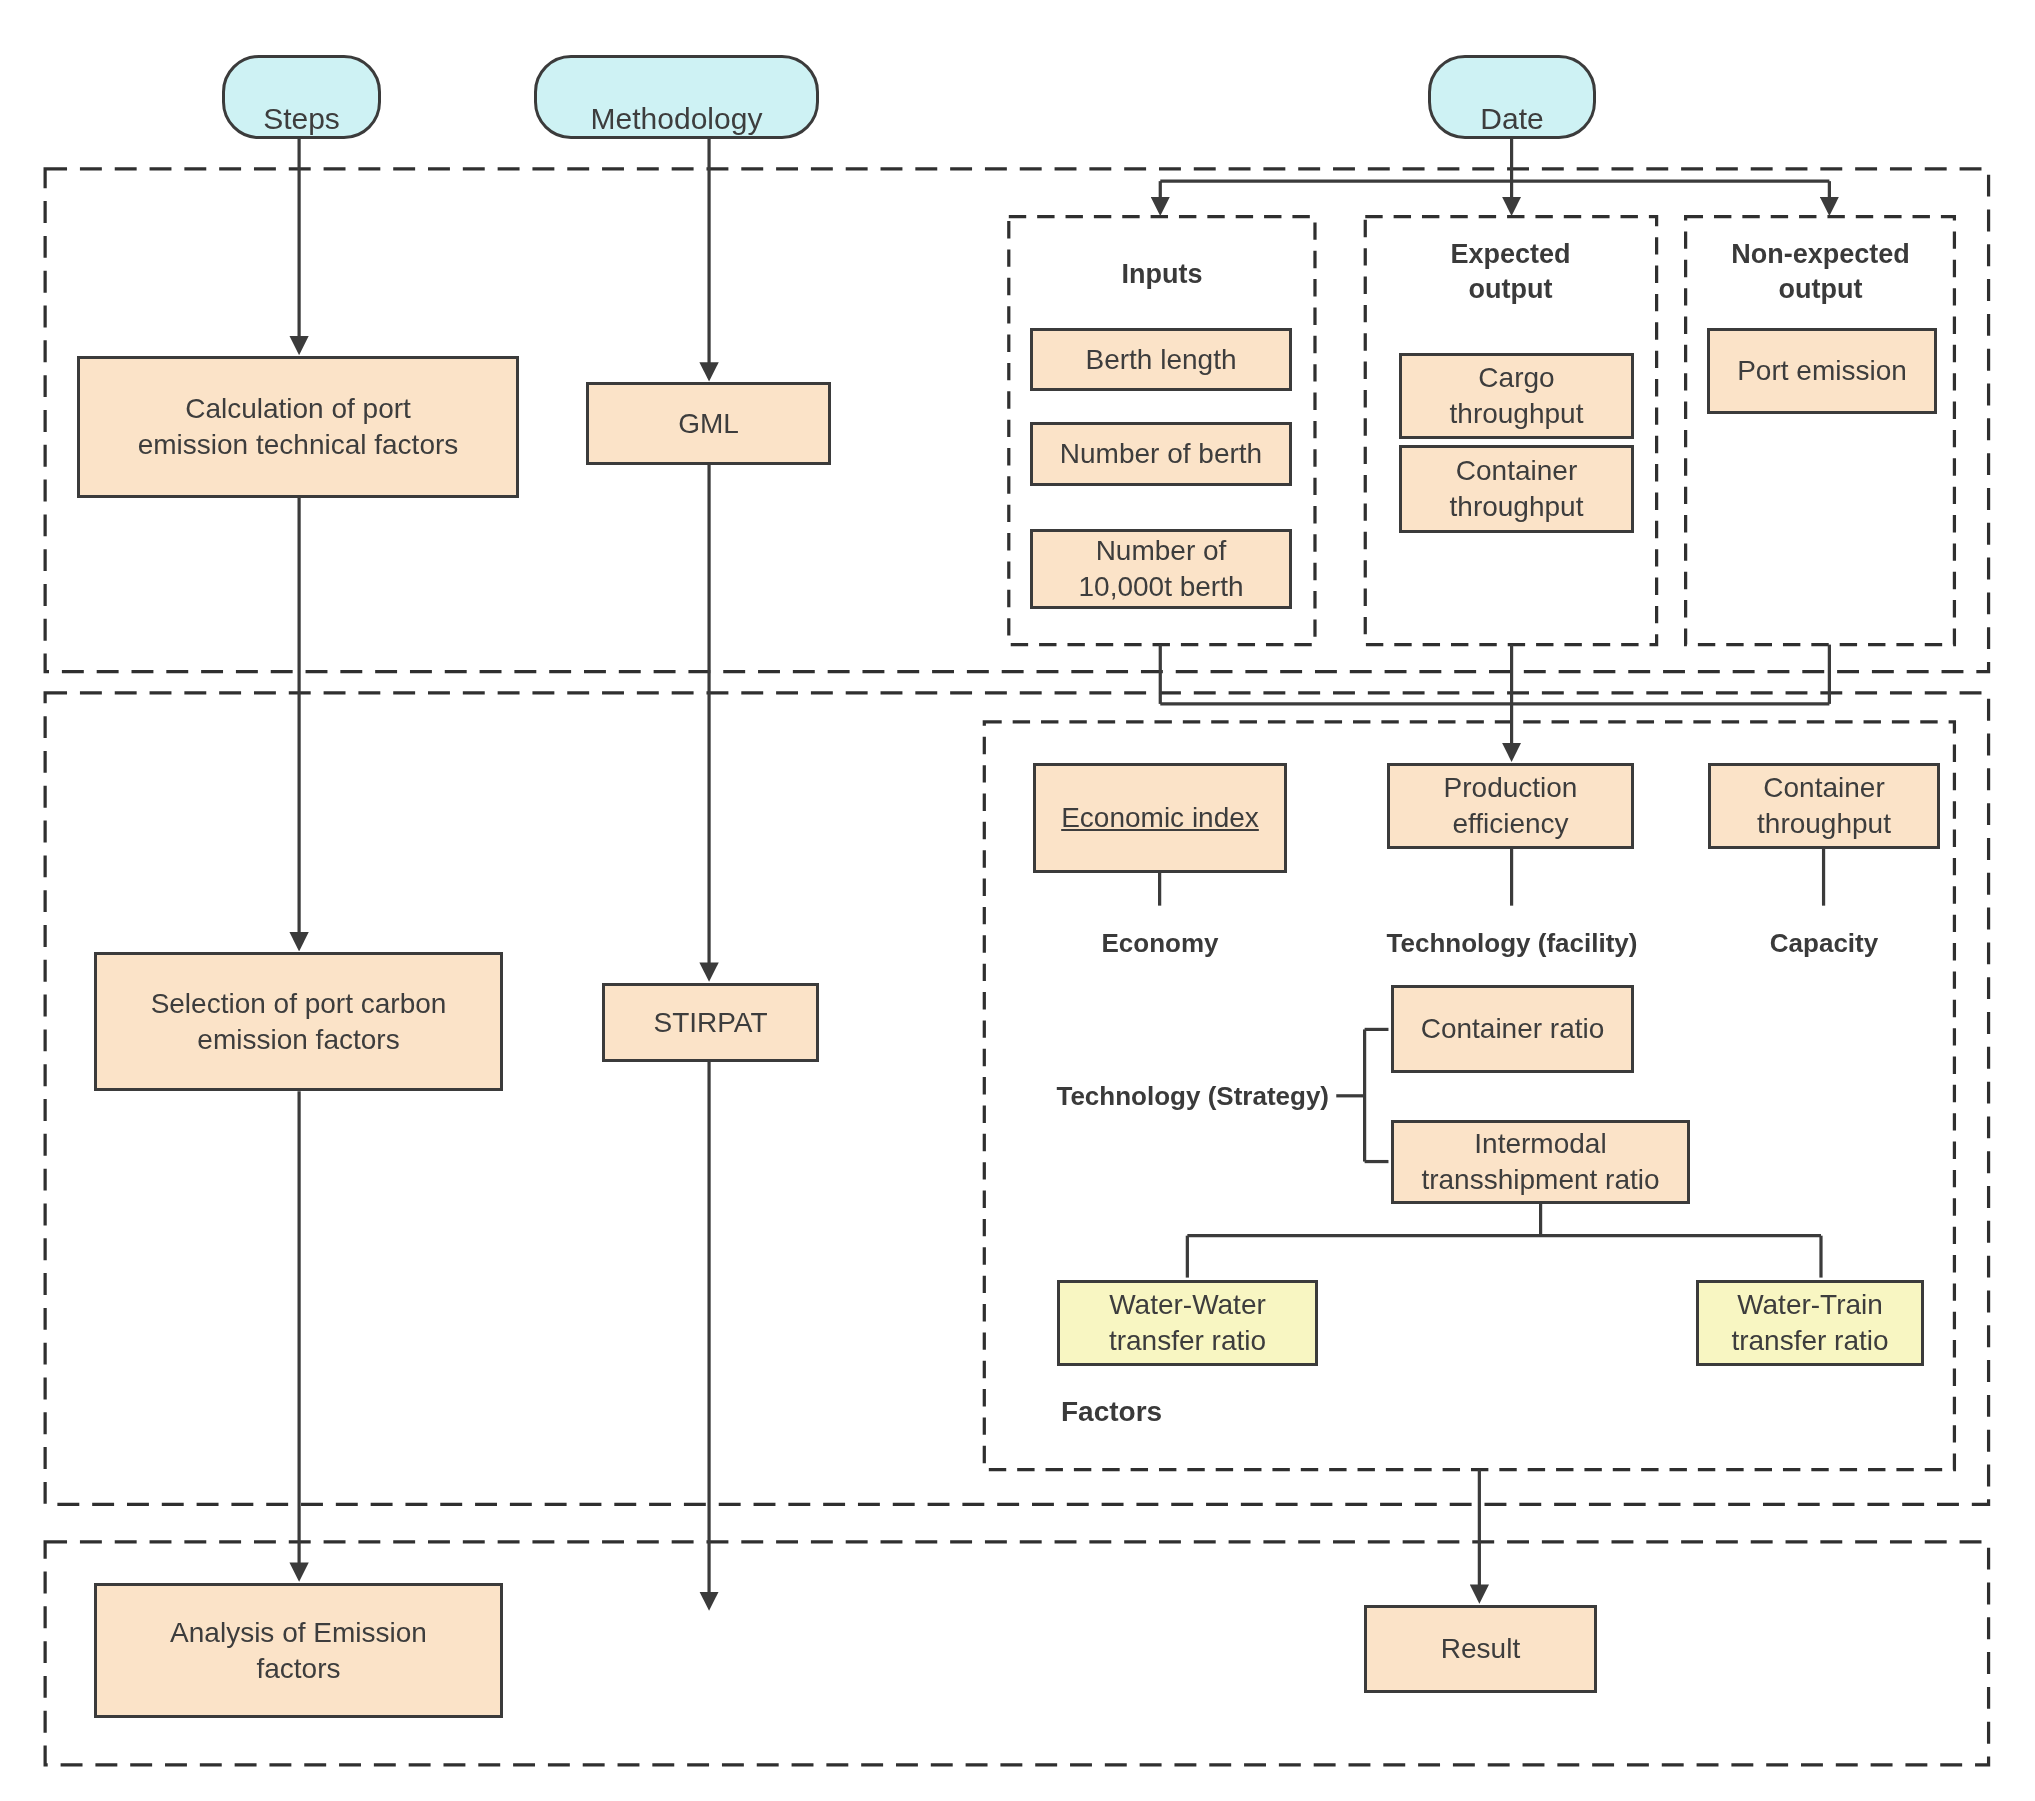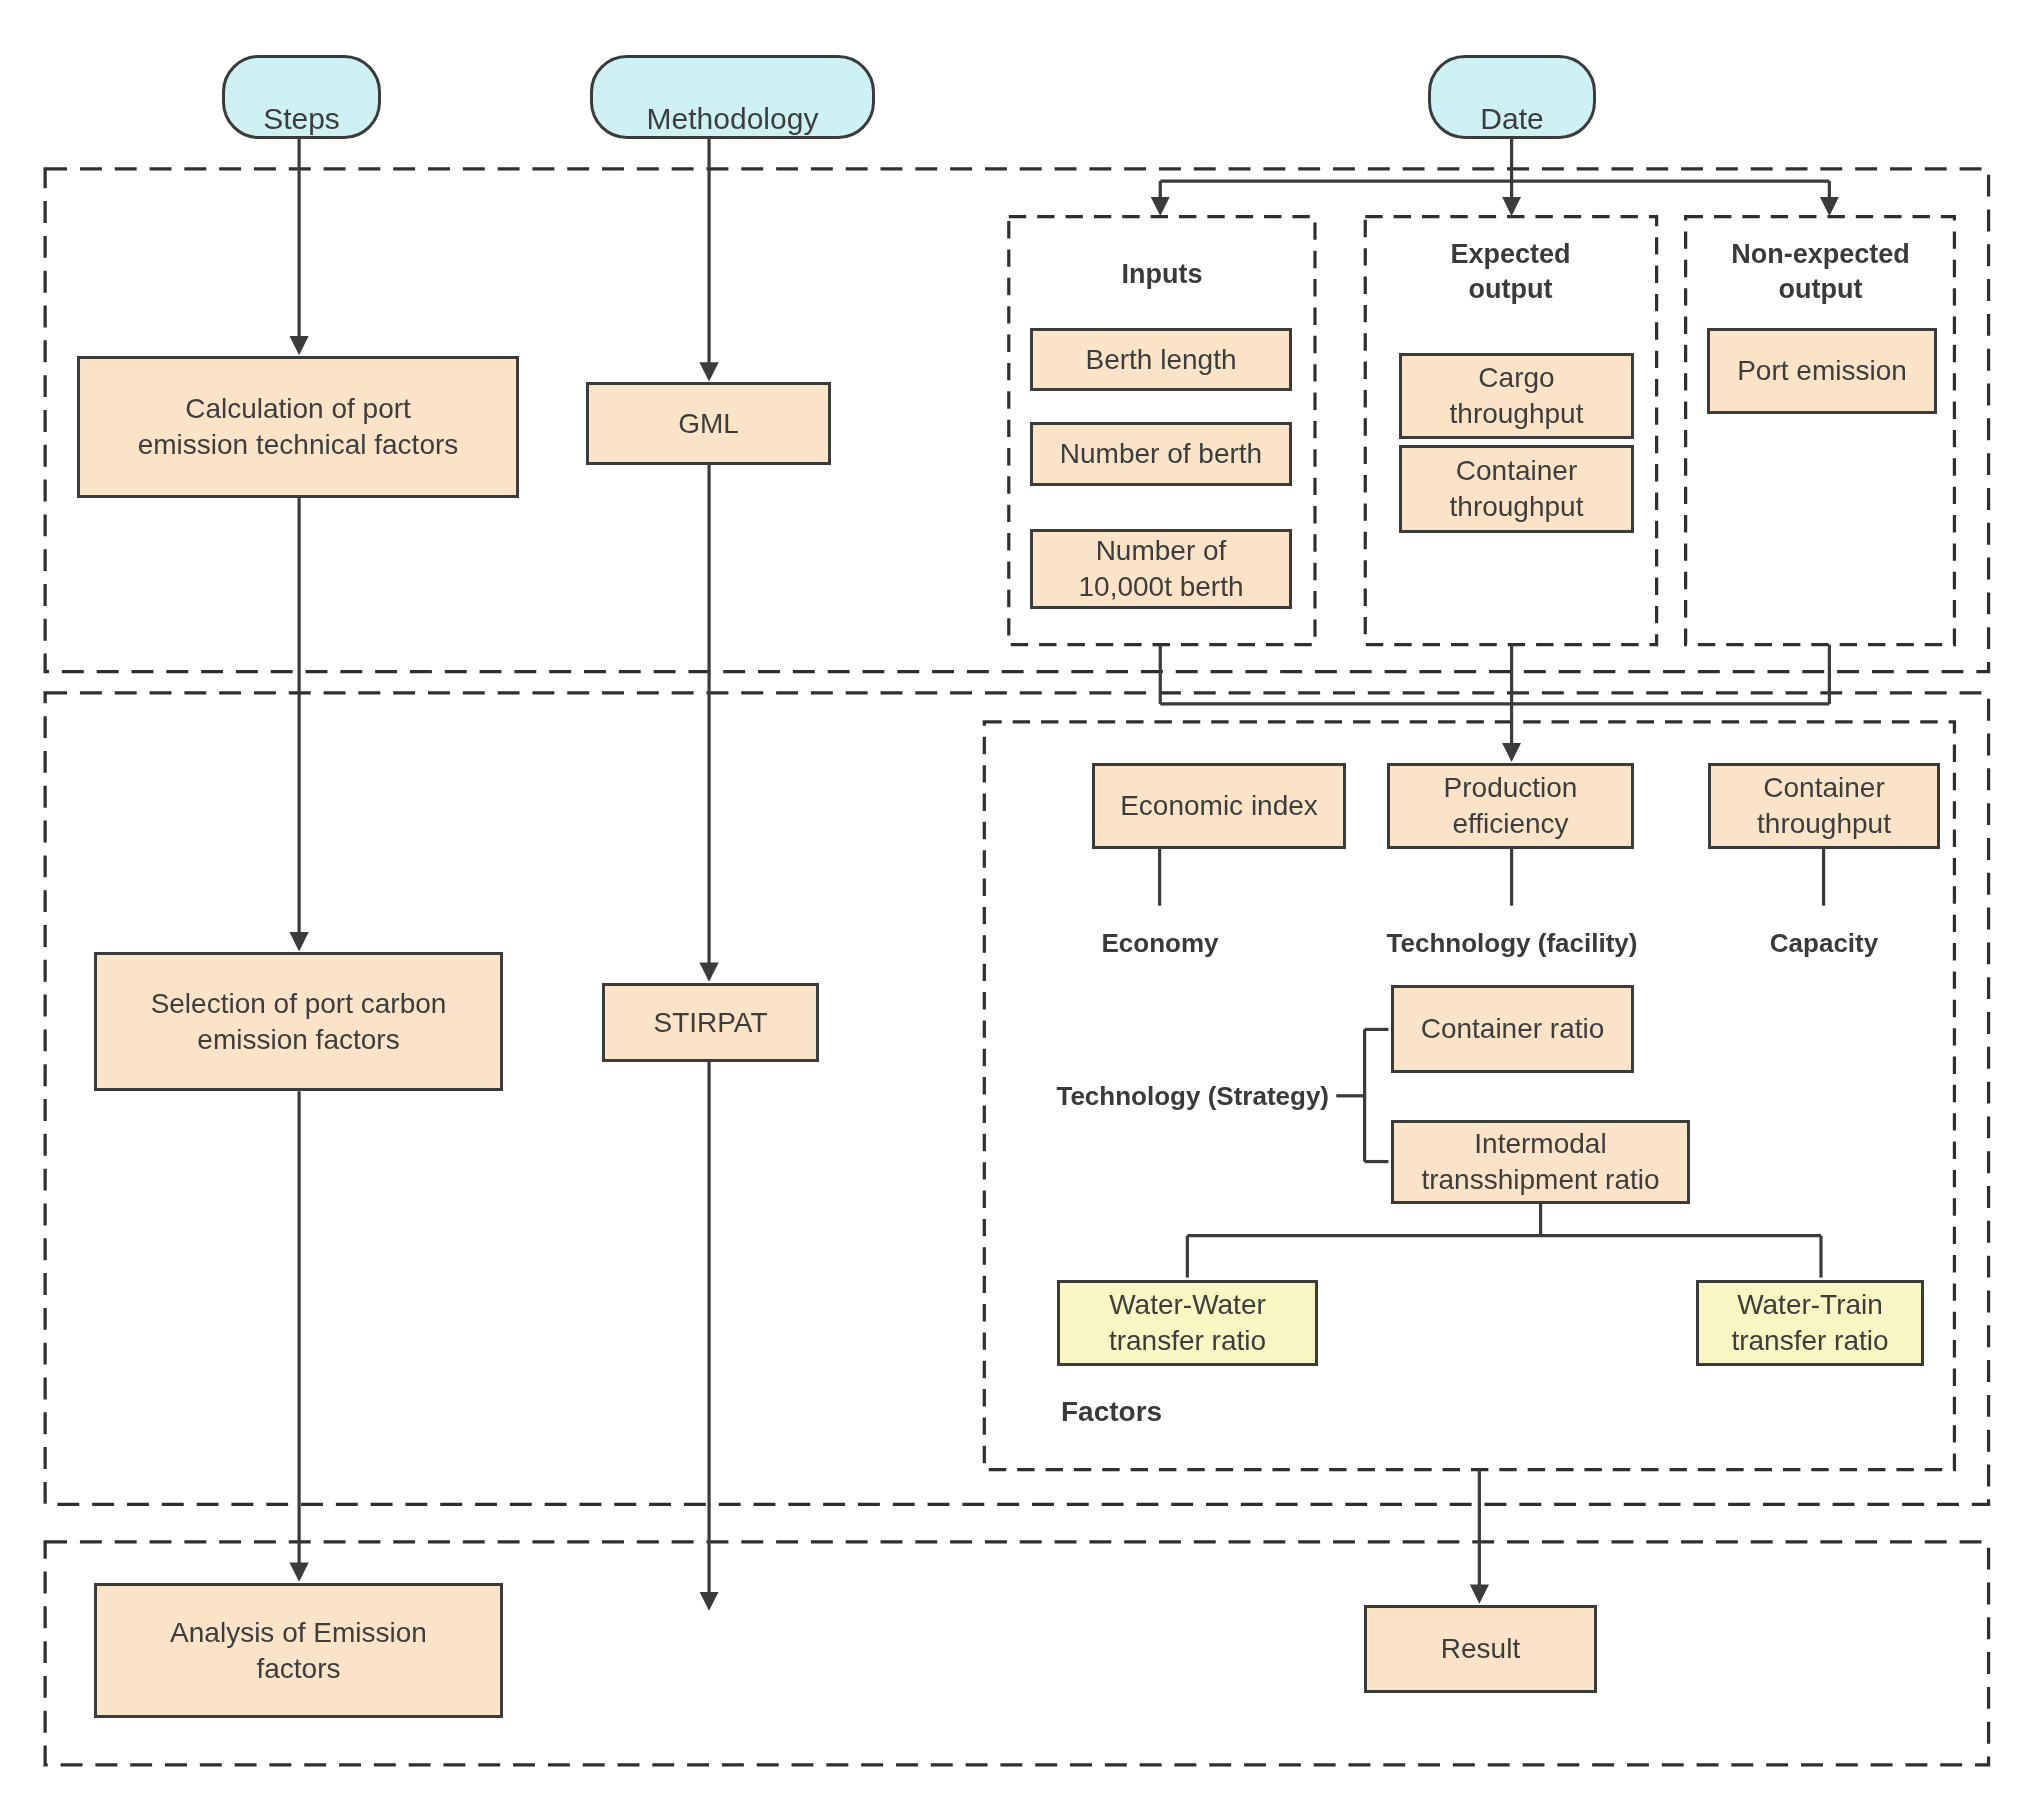--- a/index.html
+++ b/index.html
@@ -88,21 +88,21 @@
     <path class="edge" d="M1842,1917 H2825"></path>
     <path class="edge" d="M1842,1917 V1982"></path>
     <path class="edge" d="M2825,1917 V1982"></path>
 
     <path class="edge" d="M2295,2280 V2482" marker-end="url(#ah)"></path>
   </svg>
 
   <div class="pill" style="left:222px;top:55px;width:159px;height:84px;">
     <span>Steps</span>
   </div>
-  <div class="pill" style="left:590px;top:55px;width:285px;height:84px;">
+  <div class="pill" style="left:534px;top:55px;width:285px;height:84px;">
     <span>Methodology</span>
   </div>
   <div class="pill" style="left:1428px;top:55px;width:168px;height:84px;">
     <span>Date</span>
   </div>
 
   <div class="node" style="left:77px;top:356px;width:442px;height:142px;">
     <span class="ln">Calculation of port</span>
     <span class="ln">emission technical factors</span>
   </div>
@@ -152,21 +152,21 @@
   </div>
   <div class="node" style="left:1399px;top:445px;width:235px;height:88px;">
     <span class="ln">Container</span>
     <span class="ln">throughput</span>
   </div>
 
   <div class="node" style="left:1707px;top:328px;width:230px;height:86px;">
     <span class="ln">Port emission</span>
   </div>
 
-  <div class="node" style="left:1092px;top:763px;width:254px;height:86px;">
+  <div class="node" style="left:1033px;top:763px;width:254px;height:110px;text-decoration:underline;">
     <span class="ln">Economic index</span>
   </div>
   <div class="node" style="left:1387px;top:763px;width:247px;height:86px;">
     <span class="ln">Production</span>
     <span class="ln">efficiency</span>
   </div>
   <div class="node" style="left:1708px;top:763px;width:232px;height:86px;">
     <span class="ln">Container</span>
     <span class="ln">throughput</span>
   </div>

